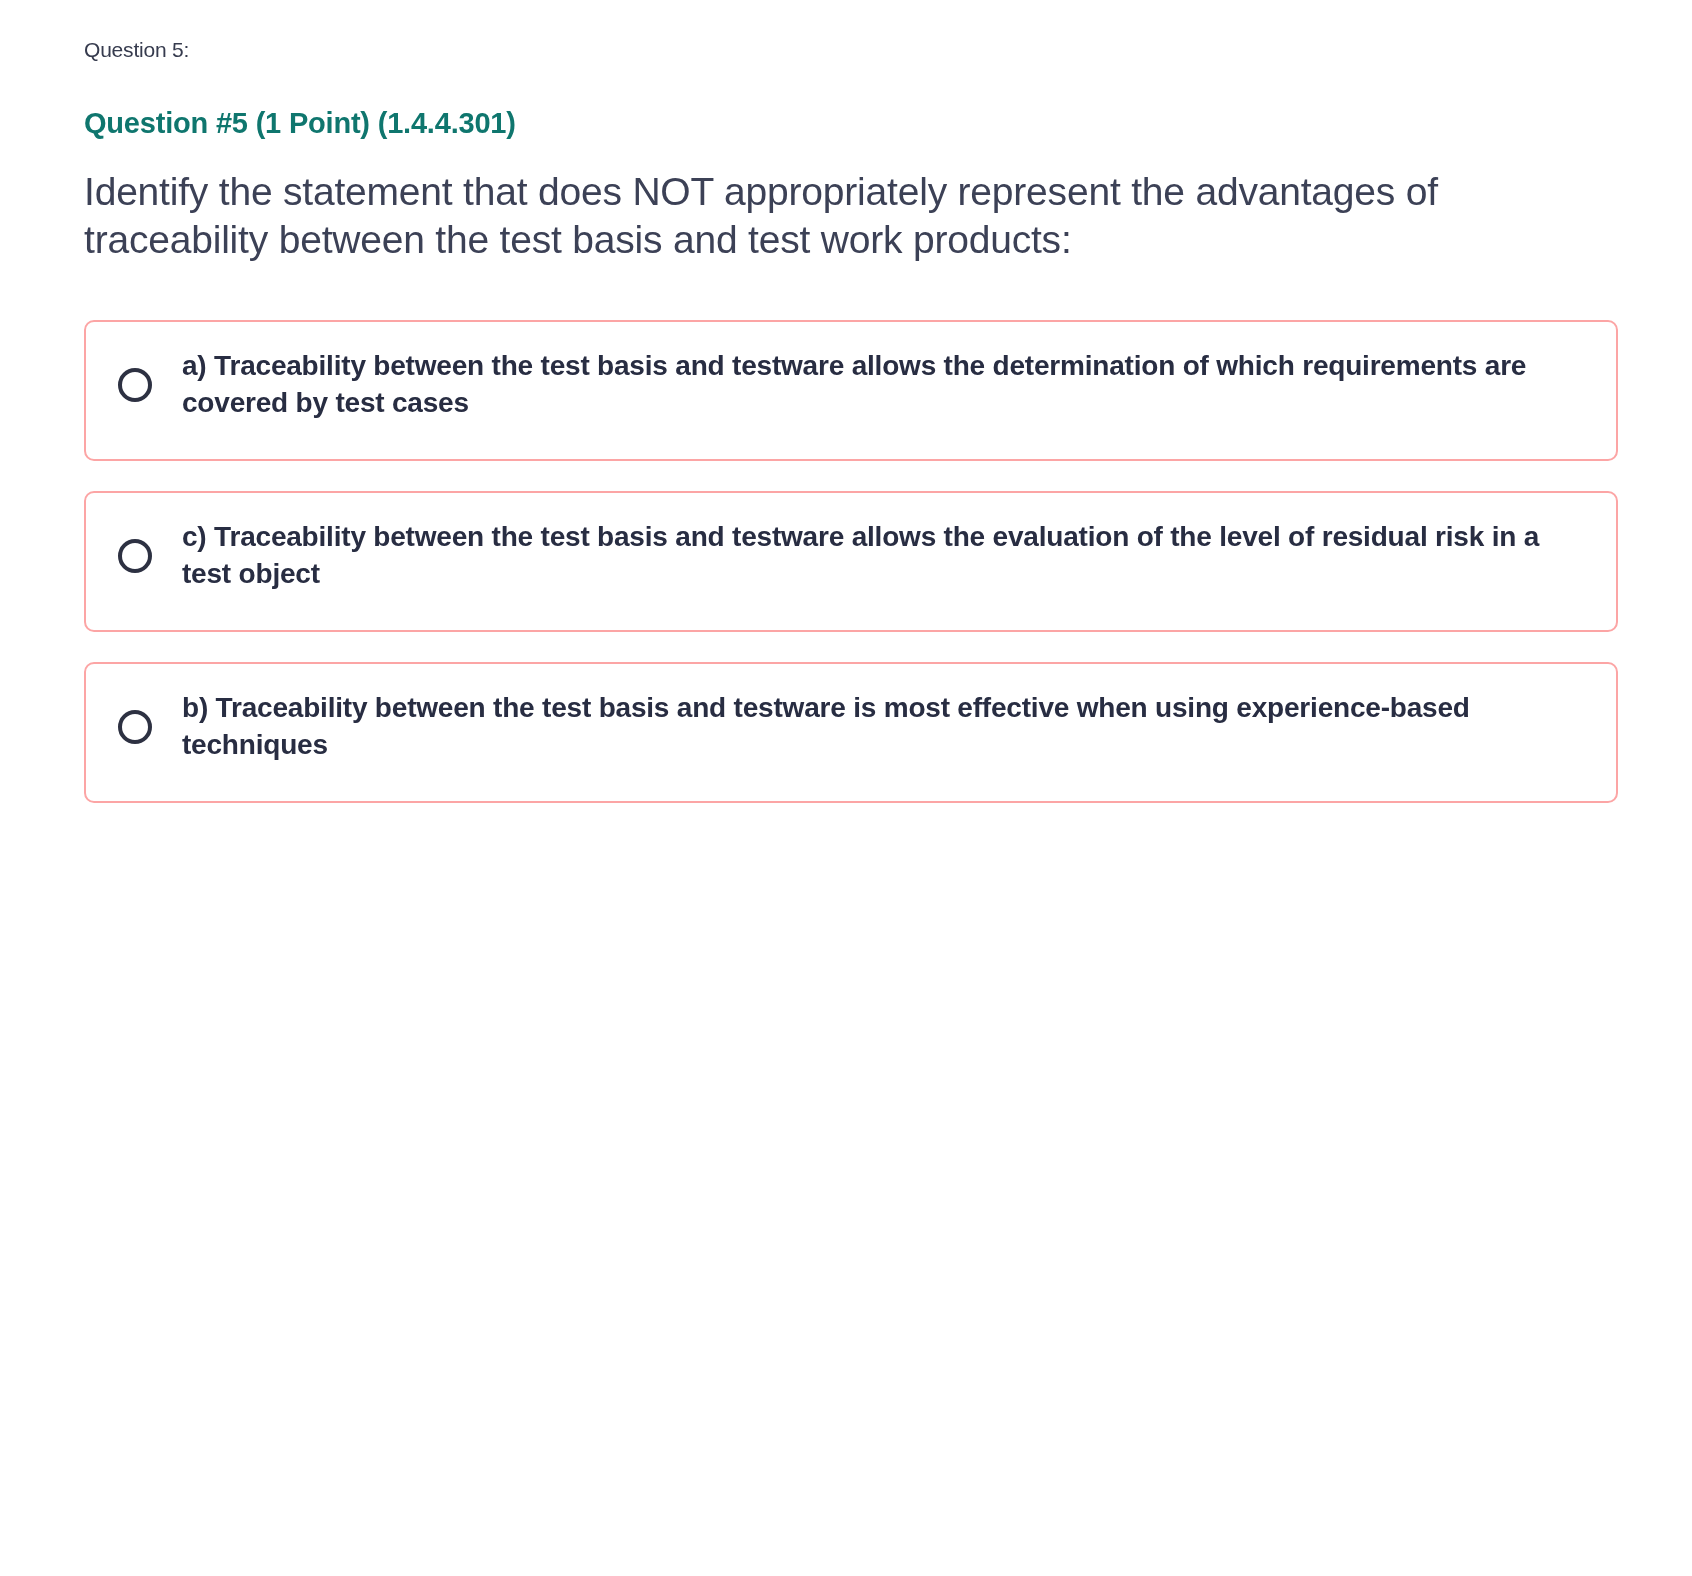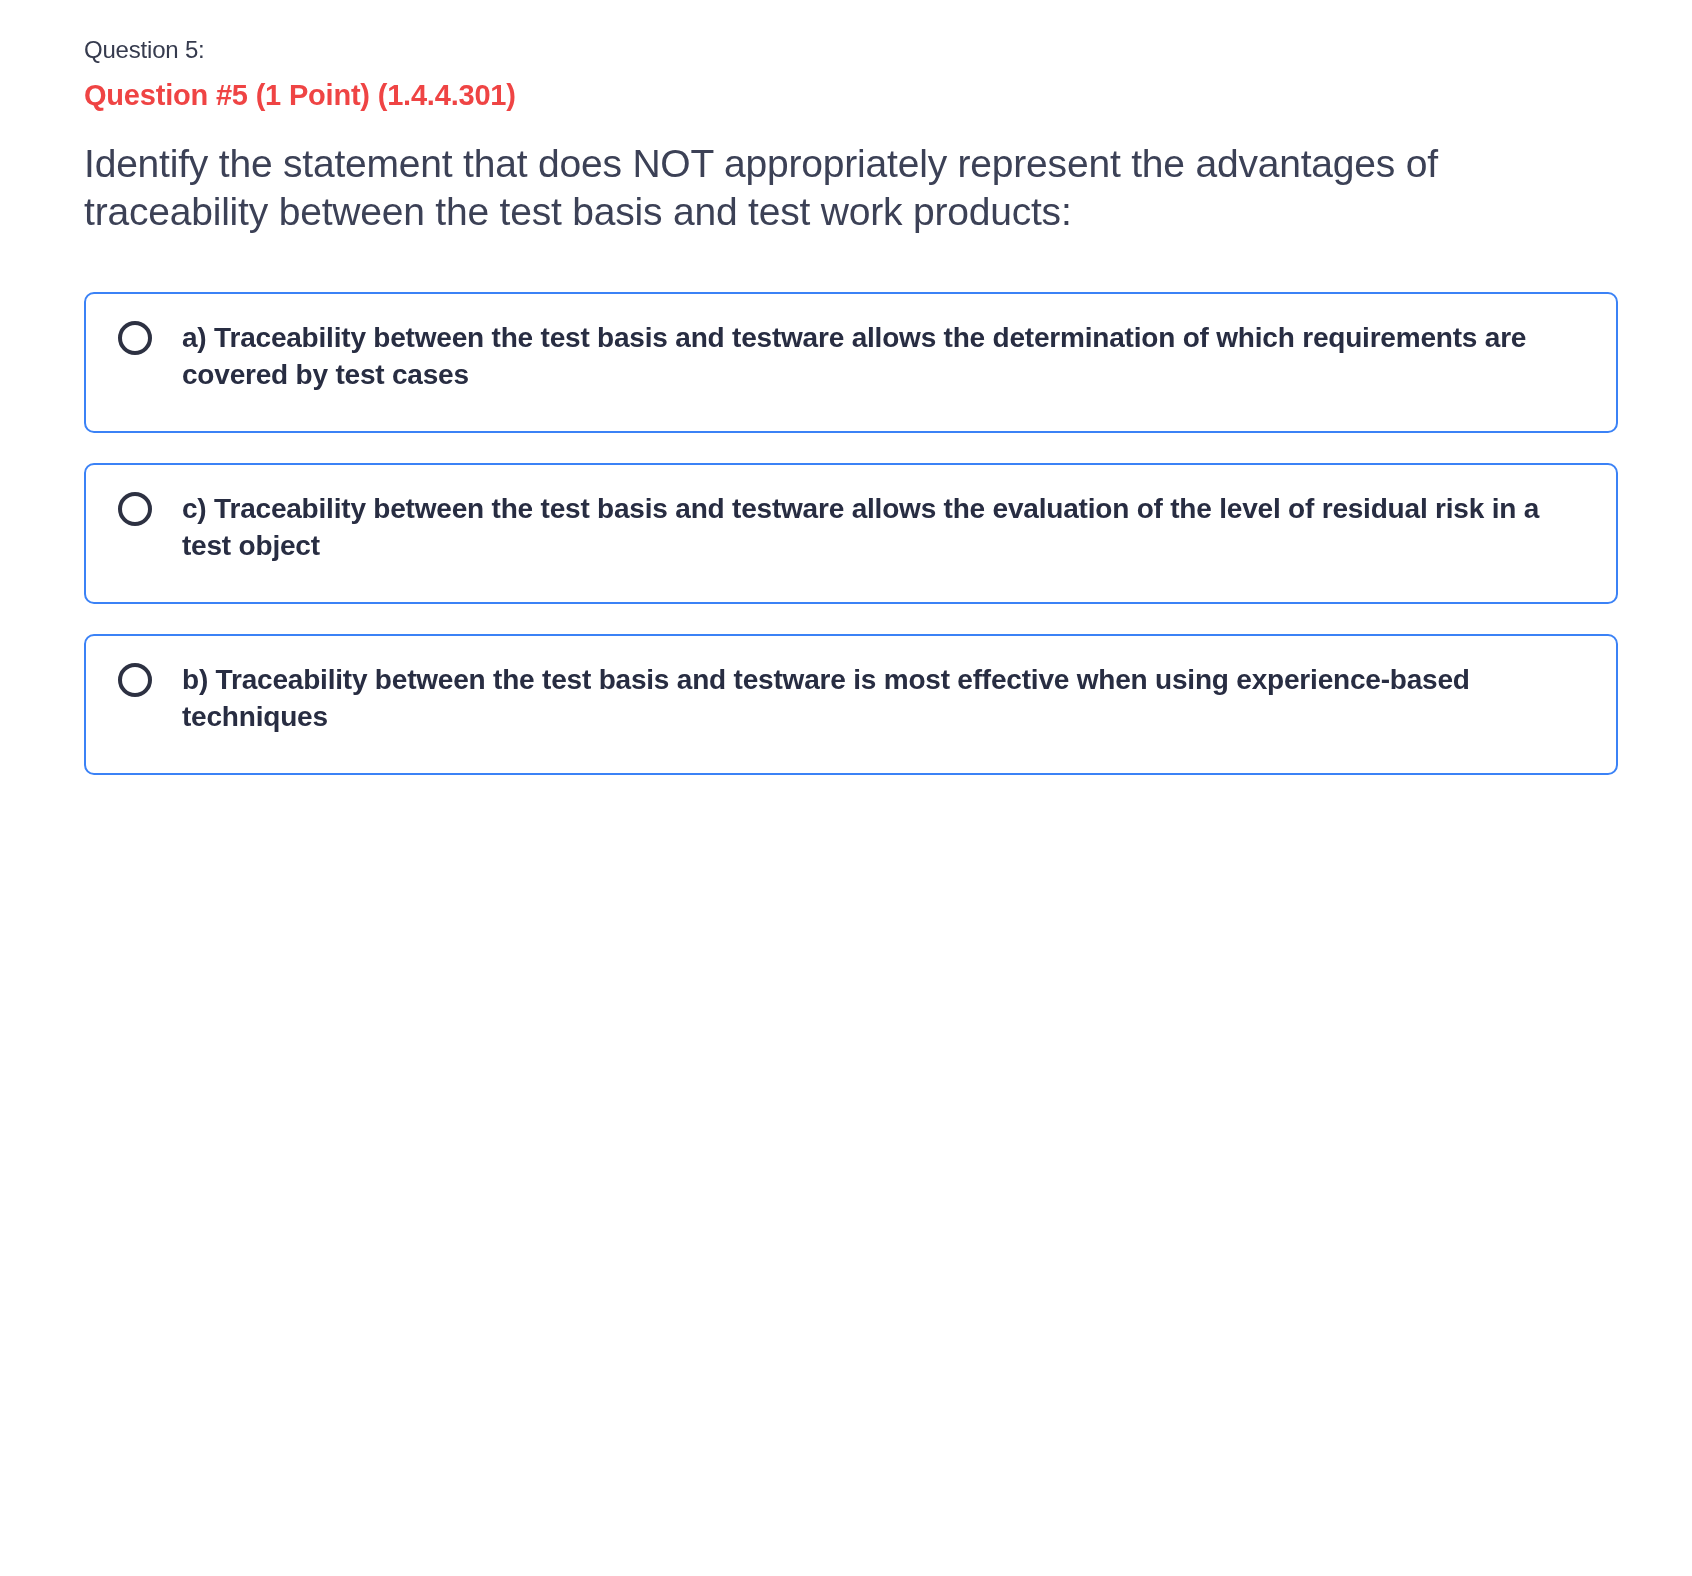--- a/index.html
+++ b/index.html
@@ -11,51 +11,51 @@
   }
   body {
     width: 1692px;
     height: 1576px;
     overflow: hidden;
   }
   .page {
     padding: 33px 74px 0 84px;
   }
   .q-number {
-    font-size: 24px;
+    font-size: 21px;
     line-height: 34px;
     font-weight: 400;
     color: #363b4e;
     letter-spacing: -0.2px;
-    margin: 0 0 11px 0;
+    margin: 0 0 39px 0;
   }
   .q-title {
     font-size: 29px;
     line-height: 34px;
     font-weight: 700;
-    color: #ef4444;
+    color: #0f766e;
     letter-spacing: -0.2px;
     margin: 0 0 28px 0;
   }
   .q-text {
     font-size: 39px;
     line-height: 48px;
     font-weight: 400;
     color: #3c4156;
     letter-spacing: -0.2px;
     margin: 15px 0 56px 0;
     max-width: 1430px;
   }
   .options { }
   .option-card {
     display: flex;
-    align-items: flex-start;
+    align-items: center;
     gap: 30px;
     background: #ffffff;
-    border: 2px solid #3b82f6;
+    border: 2px solid #fca5a5;
     border-radius: 10px;
     padding: 25px 30px 38px 32px;
     margin-bottom: 30px;
     min-height: 136px;
     cursor: pointer;
   }
   .radio {
     width: 34px;
     height: 34px;
     border: 4px solid #2d3142;

